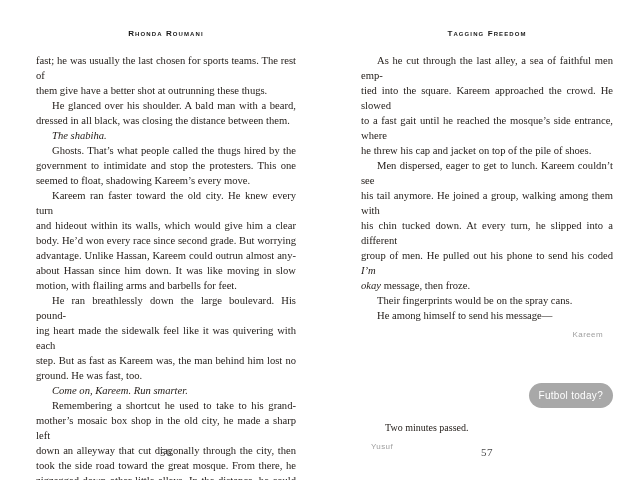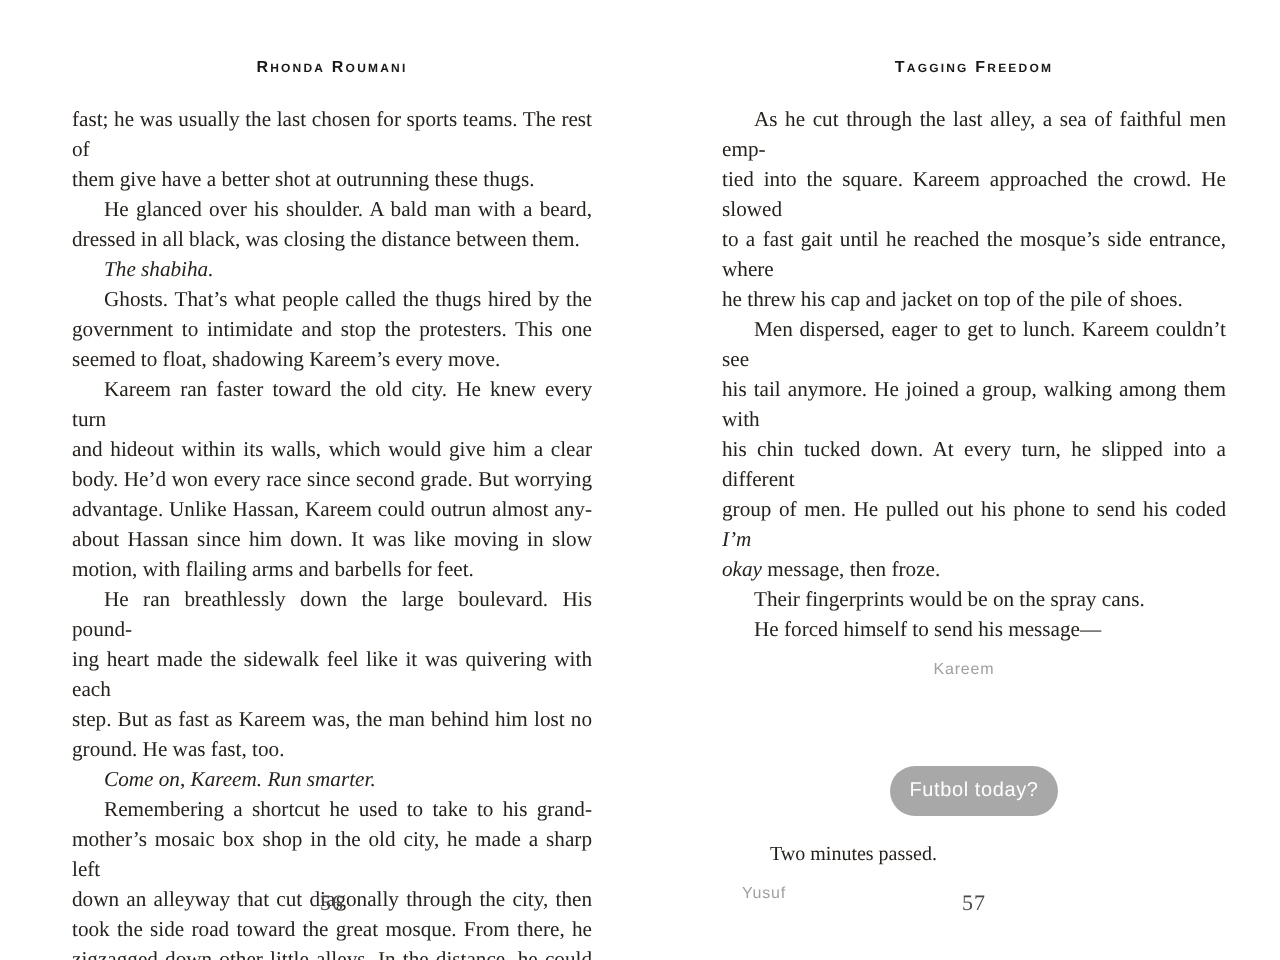--- a/index.html
+++ b/index.html
@@ -37,21 +37,21 @@
 
   .folio{
     position:absolute;top:446px;left:0;width:100%;
     text-align:center;
     font-size:11px;color:#4a4a4a;letter-spacing:0.5px;
   }
 
   
   .chat-section{margin-top:2px;}
   .chat-row{margin-top:6px;}
-  .chat-row.right{text-align:center;}
+  .chat-row.right{text-align:right;}
   .chat-row.left{text-align:left;}
   .chat-label{
     font-family:"Liberation Sans", sans-serif;
     font-size:8px;line-height:11px;
     color:#a0a0a0;letter-spacing:0.4px;
     margin-bottom:3px;
   }
   .chat-row.right .chat-label{padding-right:10px;}
   .chat-row.left .chat-label{padding-left:10px;}
   .bubble{
@@ -112,21 +112,21 @@
       <div class="line"><span class="indent"></span><span>As he cut through the last alley, a sea of faithful men emp-</span></div>
       <div class="line"><span>tied into the square. Kareem approached the crowd. He slowed</span></div>
       <div class="line"><span>to a fast gait until he reached the mosque’s side entrance, where</span></div>
       <div class="line end"><span>he threw his cap and jacket on top of the pile of shoes.</span></div>
       <div class="line"><span class="indent"></span><span>Men dispersed, eager to get to lunch. Kareem couldn’t see</span></div>
       <div class="line"><span>his tail anymore. He joined a group, walking among them with</span></div>
       <div class="line"><span>his chin tucked down. At every turn, he slipped into a different</span></div>
       <div class="line"><span>group of men. He pulled out his phone to send his coded </span><span class="it">I’m</span></div>
       <div class="line end"><span class="it">okay</span><span> message, then froze.</span></div>
       <div class="line end"><span class="indent"></span><span>Their fingerprints would be on the spray cans.</span></div>
-      <div class="line end"><span class="indent"></span><span>He forced himself to send his message—</span></div>
+      <div class="line end"><span class="indent"></span><span>He among himself to send his message—</span></div>
     </div>
   <div class="chat-section" id="right-chat">
       <div class="chat-row right"><div class="chat-label">Kareem</div><div class="bubble">Futbol today?</div></div>
       <div class="narration">Two minutes passed.</div>
       <div class="chat-row left"><div class="chat-label">Yusuf</div><div class="bubble">I’m down.</div></div>
       <div class="narration">Another minute.</div>
       <div class="chat-row left">
         <div class="chat-label">George</div>
       </div>
     </div>

